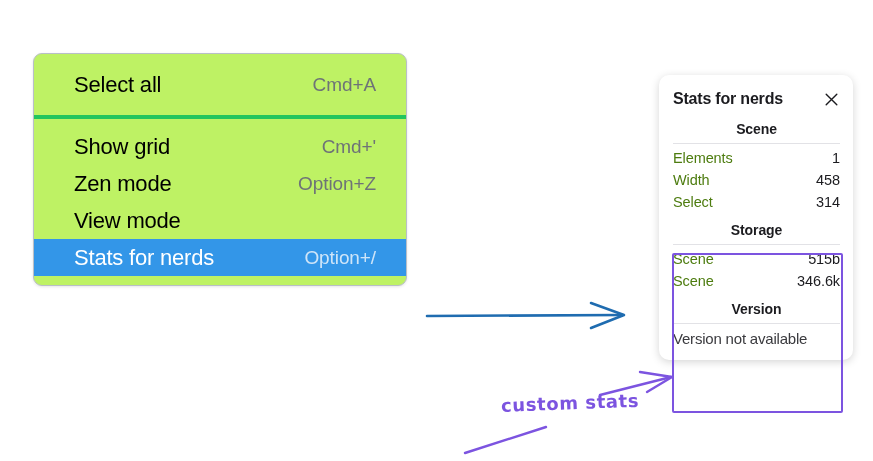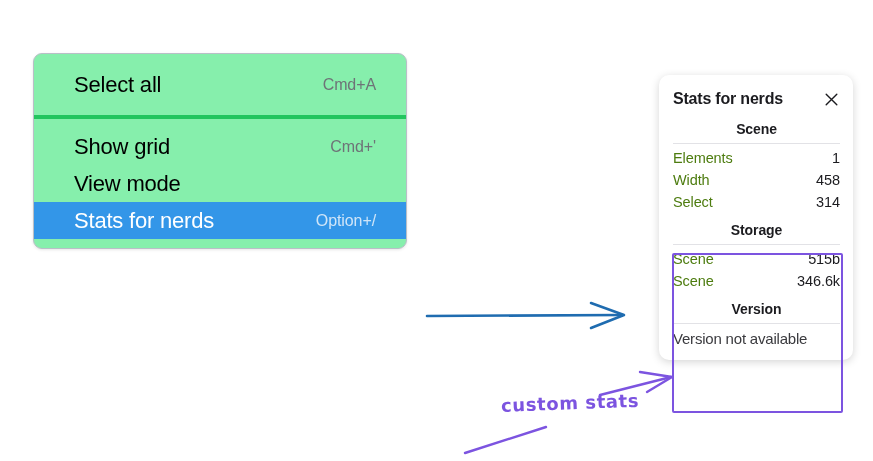--- a/index.html
+++ b/index.html
@@ -15,21 +15,21 @@
     font-family: "Liberation Sans", sans-serif;
     -webkit-font-smoothing: antialiased;
   }
 
   
   #context-menu {
     position: absolute;
     left: 33px;
     top: 53px;
     width: 372px;
-    background: #86efac;
+    background: #bef264;
     border: 1px solid #b9bfc7;
     border-radius: 9px;
     box-shadow: 0 1px 3px rgba(0,0,0,0.10);
     overflow: hidden;
   }
   .menu-group {
     padding: 9px 0 9px 0;
   }
   .menu-group.group-top { padding: 12px 0 12px 0; }
   .menu-group + .menu-group {
@@ -44,21 +44,21 @@
     box-sizing: border-box;
     cursor: default;
   }
   .menu-item .label {
     font-size: 22px;
     color: #000000;
     letter-spacing: -0.2px;
     white-space: nowrap;
   }
   .menu-item .shortcut {
-    font-size: 16px;
+    font-size: 19px;
     color: #6e7377;
     letter-spacing: -0.1px;
     white-space: nowrap;
   }
   .menu-item.selected {
     background: #3396e8;
   }
   .menu-item.selected .label { color: #ffffff; }
   .menu-item.selected .shortcut { color: #cfe5f8; }
 
@@ -174,20 +174,24 @@
       <span class="shortcut">Cmd+A</span>
     </div>
   </div>
 
   <div class="menu-group">
     <div class="menu-item">
       <span class="label">Show grid</span>
       <span class="shortcut">Cmd+'</span>
     </div>
     <div class="menu-item">
+      <span class="label">Zen mode</span>
+      <span class="shortcut">Option+Z</span>
+    </div>
+    <div class="menu-item">
       <span class="label">View mode</span>
     </div>
     <div class="menu-item selected">
       <span class="label">Stats for nerds</span>
       <span class="shortcut">Option+/</span>
     </div>
   </div>
 
 </div>
 

